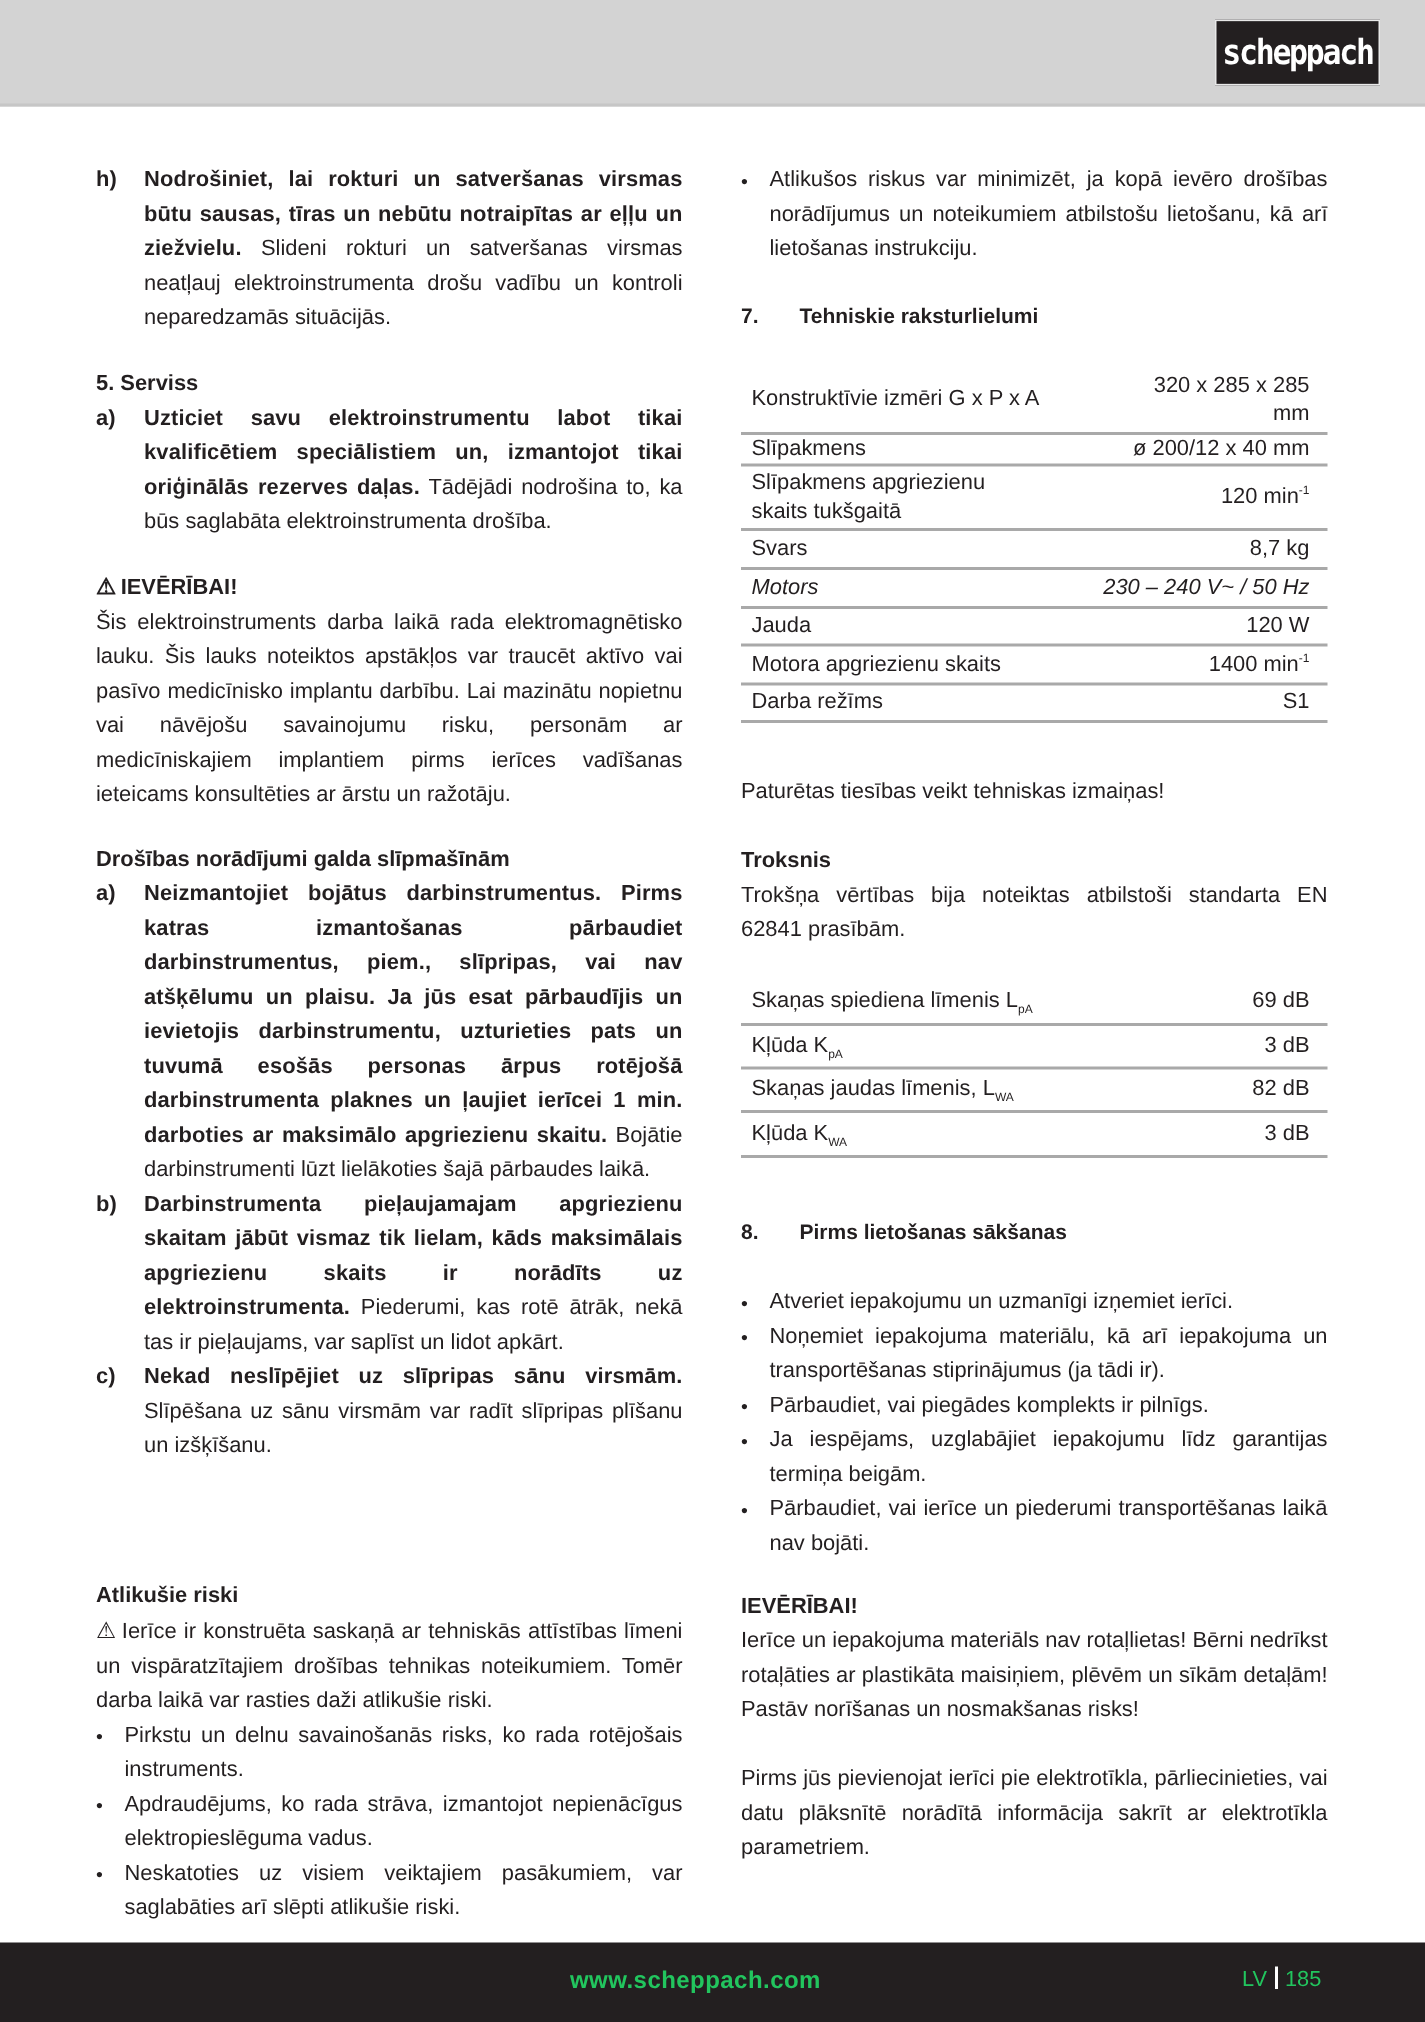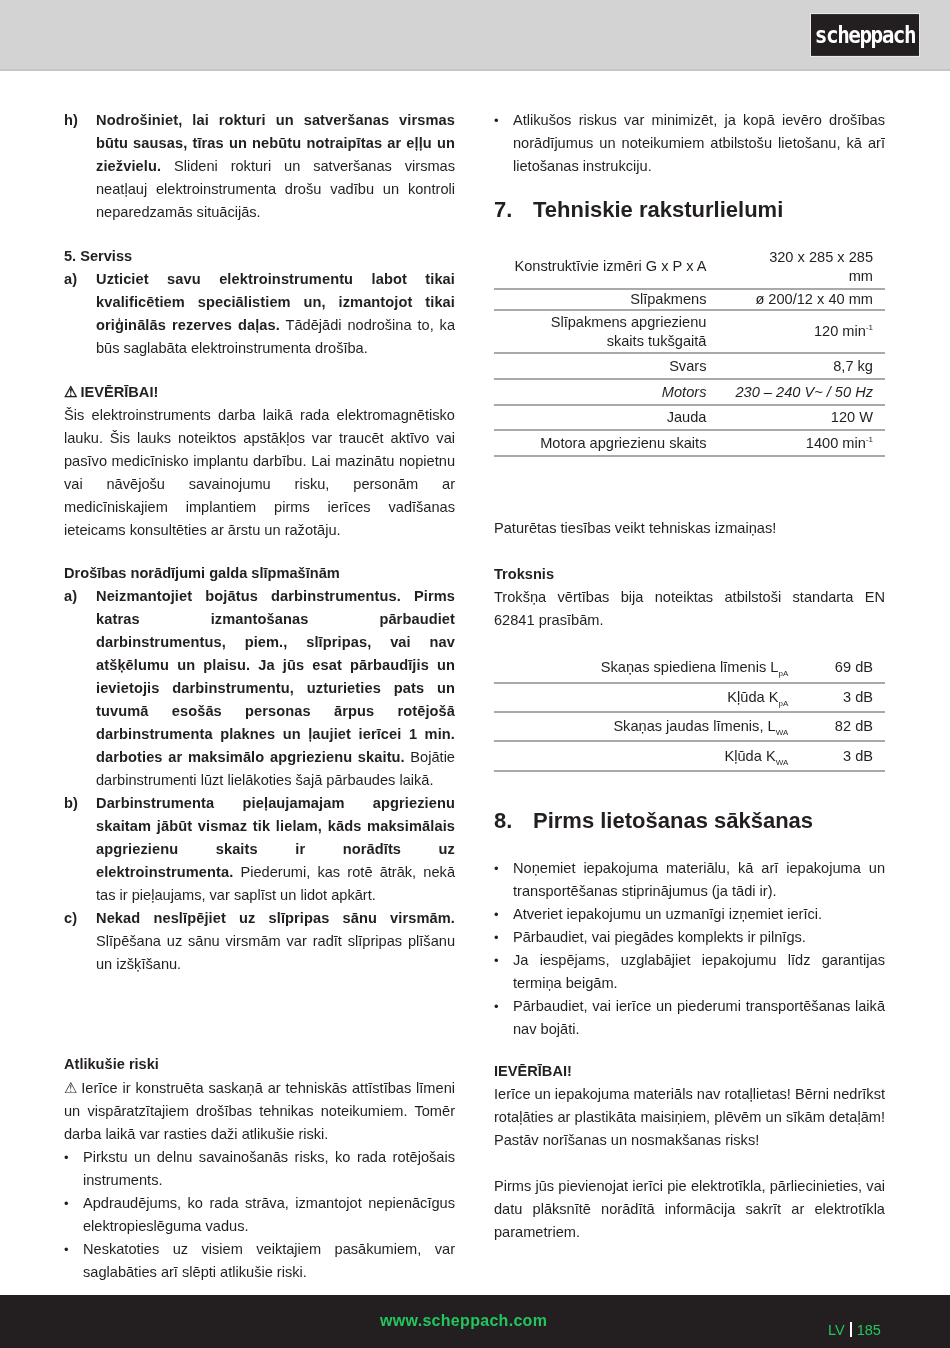--- a/index.html
+++ b/index.html
@@ -14,33 +14,33 @@
   .col-right { left: 494px; }
 
   .blk { position: absolute; left: 0; width: 391px; }
   .just { text-align: justify; }
   .item { position: relative; padding-left: 32px; text-align: justify; }
   .item .lbl { position: absolute; left: 0; top: 0; }
   .b { font-weight: bold; letter-spacing: 0.1px; }
   .bullet { position: relative; padding-left: 19px; text-align: justify; }
   .bullet::before { content: "•"; position: absolute; left: 0; top: 0; font-size: 13px; }
   .h-sec { font-weight: bold; }
-  .h-big { font-weight: bold; font-size: 22px; line-height: 26px; }
+  .h-big { font-weight: bold; font-size: 14px; line-height: 26px; }
   .h-big .num { display: inline-block; width: 39px; }
   .warn { font-size: 15px; margin-right: 3px; }
 
   table.spec { position: absolute; left: 0; width: 391px; border-collapse: collapse; font-size: 14.6px; }
-  table.spec td { border-bottom: 2px solid #a9a9a9; padding: 0 12px 0 7px; vertical-align: middle; line-height: 19px; text-align: right; }
+  table.spec td { border-bottom: 2px solid #a9a9a9; padding: 0 12px 0 7px; vertical-align: middle; line-height: 19px; }
   table.spec td.v { text-align: right; white-space: nowrap; }
   sup { font-size: 8px; vertical-align: 6px; line-height: 0; }
   sub { font-size: 8px; vertical-align: -4px; line-height: 0; }
 
   .footer { position: absolute; left: 0; top: 1295px; width: 950px; height: 53px; background: #231f20; color: #22c55e; }
   .footer .url { position: absolute; left: 380px; top: 14px; font-weight: bold; font-size: 16px; letter-spacing: 0.3px; }
-  .footer .pg { position: absolute; left: 828px; top: 24px; font-size: 14.5px; }
+  .footer .pg { position: absolute; left: 828px; top: 14px; font-size: 14.5px; }
   .footer .sep { display: inline-block; width: 2px; height: 15px; background: #ffffff; margin: 0 5px; vertical-align: -2px; }
 </style>
 </head>
 <body>
 
 <div class="header">
   <div class="logo">
       <span>scheppach</span>
     </div>
 </div>
@@ -125,20 +125,24 @@
       <td class="v">230 – 240 V~ / 50 Hz</td>
     </tr>
     <tr style="height:25px;">
       <td>Jauda</td>
       <td class="v">120 W</td>
     </tr>
     <tr style="height:26px;">
       <td>Motora apgriezienu skaits</td>
       <td class="v"><span>1400 min</span><sup>-1</sup></td>
     </tr>
+    <tr style="height:25px;">
+      <td>Darba režīms</td>
+      <td class="v">S1</td>
+    </tr>
   </tbody>
     </table>
 
   <div class="blk" style="top:517px;">Paturētas tiesības veikt tehniskas izmaiņas!</div>
 
   <div class="blk just" style="top:563px;">
     <div class="h-sec">Troksnis</div>
     <div>Trokšņa vērtības bija noteiktas atbilstoši standarta EN 62841 prasībām.</div>
   </div>
 
@@ -161,22 +165,22 @@
       <td class="v">3 dB</td>
     </tr>
   </tbody>
     </table>
 
   <div class="blk h-big" style="top:808px;">
     <span class="num">8.</span><span>Pirms lietošanas sākšanas</span>
   </div>
 
   <div class="blk" style="top:857px;">
+    <div class="bullet">Atveriet iepakojumu un uzmanīgi izņemiet ierīci.</div>
     <div class="bullet">Noņemiet iepakojuma materiālu, kā arī iepakojuma un transportēšanas stiprinājumus (ja tādi ir).</div>
-    <div class="bullet">Atveriet iepakojumu un uzmanīgi izņemiet ierīci.</div>
     <div class="bullet">Pārbaudiet, vai piegādes komplekts ir pilnīgs.</div>
     <div class="bullet">Ja iespējams, uzglabājiet iepakojumu līdz garantijas termiņa beigām.</div>
     <div class="bullet">Pārbaudiet, vai ierīce un piederumi transportēšanas laikā nav bojāti.</div>
   </div>
 
   <div class="blk just" style="top:1060px;">
     <div class="h-sec">IEVĒRĪBAI!</div>
     <div>Ierīce un iepakojuma materiāls nav rotaļlietas! Bērni nedrīkst rotaļāties ar plastikāta maisiņiem, plēvēm un sīkām detaļām! Pastāv norīšanas un nosmakšanas risks!</div>
     <div style="margin-top:23px;">Pirms jūs pievienojat ierīci pie elektrotīkla, pārliecinieties, vai datu plāksnītē norādītā informācija sakrīt ar elektrotīkla parametriem.</div>
   </div>

